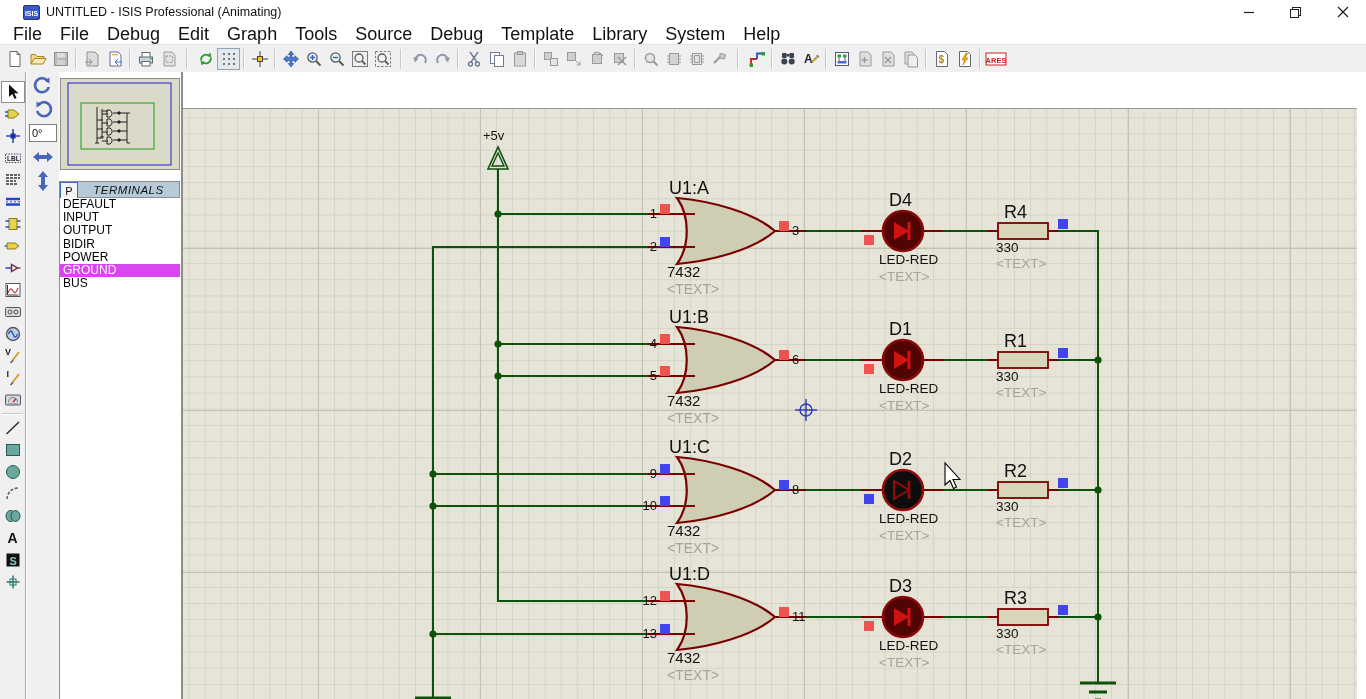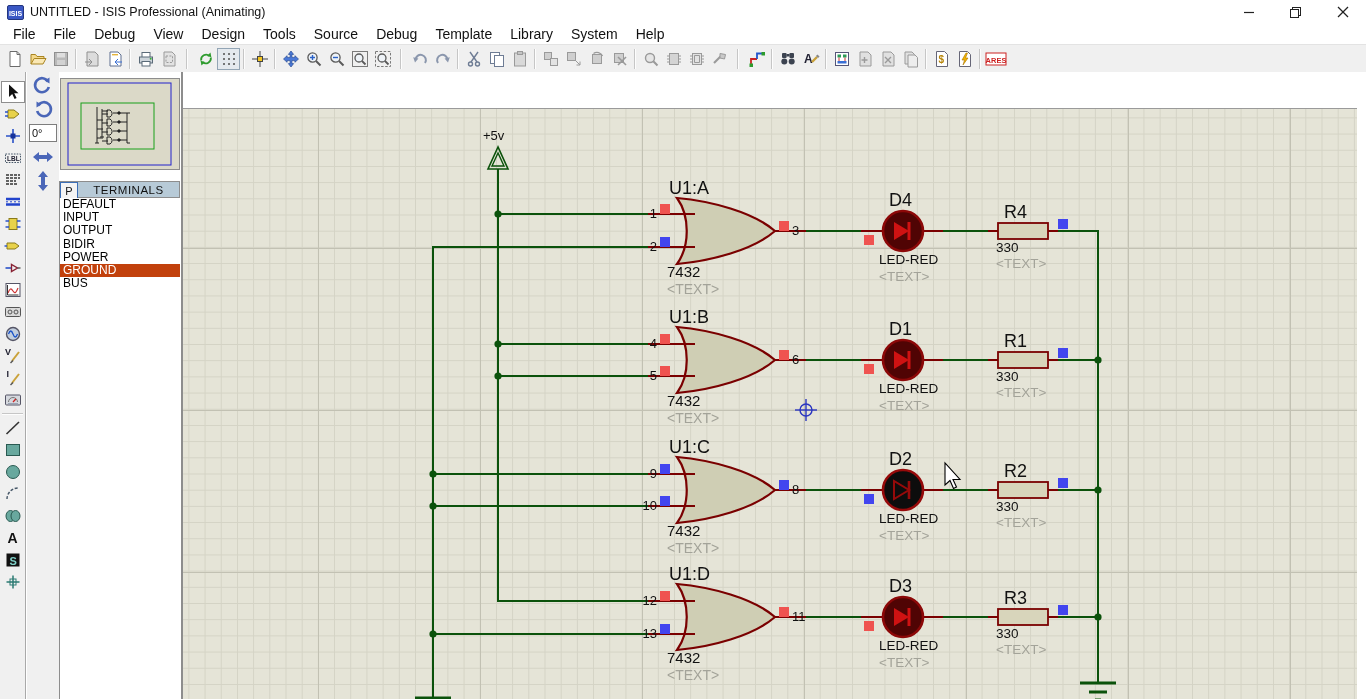--- a/index.html
+++ b/index.html
@@ -1,47 +1,47 @@
 <!DOCTYPE html>
 <html><head>
 <meta charset="utf-8">
 <style>
   html,body{margin:0;padding:0;background:#fff;font-family:"Liberation Sans",sans-serif;}
   body{width:1366px;height:699px;overflow:hidden;position:relative;-webkit-font-smoothing:antialiased;}
   
-  .titlebar{height:24px;display:flex;align-items:center;background:#fff;position:relative;}
+  .titlebar{height:24px;display:flex;align-items:center;background:#fff;position:relative;padding-left:16px;}
   .app-icon{width:17px;height:15px;margin:0 6px 0 7px;flex:0 0 auto;}
   .title-text{font-size:12.5px;color:#111;}
   .win-btns{position:absolute;right:0;top:0;display:flex;height:24px;}
   .win-btn{width:47px;height:24px;display:flex;align-items:center;justify-content:center;}
   
   .menubar{height:20px;display:flex;align-items:center;background:#fff;padding-left:4px;}
-  .menu-item{font-size:14px;color:#111;padding:2px 9px;}
+  .menu-item{font-size:18px;color:#111;padding:2px 9px;}
   
   .toolbar{height:28px;background:#f0f0f0;border-top:1px solid #e3e3e3;border-bottom:1px solid #cfcfcf;display:flex;align-items:center;padding-left:3px;}
   .tbi{width:23px;height:22px;display:inline-flex;align-items:center;justify-content:center;flex:0 0 auto;}
   .tbi.pressed{background:#e4e9ee;border:1px solid #93a5b5;width:21px;height:20px;}
   .tsep{width:1px;height:20px;background:#c6c6c6;border-right:1px solid #fdfdfd;margin:0 3px;flex:0 0 auto;}
   .tsep.wide{margin:0 6px;}
   
   .main{position:absolute;top:72px;left:0;width:1366px;height:627px;background:#fff;}
   .palette{position:absolute;left:0;top:0;width:26px;height:627px;background:#f0f0f0;border-right:1px solid #a9a9a9;padding-top:9px;box-sizing:border-box;}
   .pi{width:24px;height:22px;display:flex;align-items:center;justify-content:center;margin:0 auto;}
   .pi.active{background:#fff;border:1px solid #8e8e8e;width:22px;height:20px;}
   .psep{height:1px;background:#c6c6c6;border-bottom:1px solid #fdfdfd;margin:2px 2px;}
   .rotate-col{position:absolute;left:27px;top:0;width:32px;height:627px;background:#f0f0f0;}
   .ri{width:26px;height:22px;display:flex;align-items:center;justify-content:center;margin:2px auto;}
   .angle-box{width:24px;height:16px;background:#fff;border:1px solid #7d7d7d;font-size:11px;color:#111;display:flex;align-items:center;padding-left:2px;margin:4px 2px;}
   .minimap{position:absolute;left:60px;top:6px;width:120px;height:92px;background:#dbd9c8;border:1px solid #8d8d8d;box-sizing:border-box;}
   .sel-header{position:absolute;left:59px;top:109px;width:121px;height:17px;display:flex;background:#b7cad7;border:1px solid #8d8d8d;box-sizing:border-box;}
   .pick-btn{width:16px;height:15px;background:#f4f4f4;border:1px solid #3c6fb8;font-size:11px;color:#111;display:flex;align-items:center;justify-content:center;flex:0 0 auto;}
-  .sel-title{flex:1;font-size:11.5px;color:#111;display:flex;align-items:center;justify-content:center;letter-spacing:0.5px;}
+  .sel-title{flex:1;font-size:11.5px;color:#111;display:flex;align-items:center;justify-content:center;letter-spacing:0.5px;font-style:italic;}
   .sel-list{position:absolute;left:59px;top:126px;width:121px;bottom:0;background:#fff;border-left:1px solid #8d8d8d;box-sizing:border-box;overflow:hidden;}
   .sel-item{height:13.2px;font-size:12px;line-height:13px;color:#000;padding-left:3px;white-space:nowrap;}
-  .sel-item.selected{background:#c2410c;color:#fff;}
+  .sel-item.selected{background:#d946ef;color:#fff;}
   .canvas-divider{position:absolute;left:181px;top:0;width:2px;height:627px;background:#8d8d8d;}
   .canvas{position:absolute;left:183px;top:1px;width:1174px;height:626px;
     background-color:#e5e4d7;
     background-image:
       linear-gradient(#c2c1b3 1px, transparent 1px),
       linear-gradient(90deg,#c2c1b3 1px, transparent 1px),
       linear-gradient(#d4d3c5 1px, transparent 1px),
       linear-gradient(90deg,#d4d3c5 1px, transparent 1px);
     background-size:162px 162px,162px 162px,16.2px 16.2px,16.2px 16.2px;
     background-position:135px 139px,135px 139px,5.4px 8.4px,5.4px 8.4px;
@@ -77,22 +77,22 @@
         </svg>
       </span>
   </div>
 </div>
 
 <div class="menubar">
 
 <span class="menu-item">File</span>
     <span class="menu-item">File</span>
     <span class="menu-item">Debug</span>
-    <span class="menu-item">View</span>
-    <span class="menu-item">Design</span>
+    <span class="menu-item">Edit</span>
+    <span class="menu-item">Graph</span>
     <span class="menu-item">Tools</span>
     <span class="menu-item">Source</span>
     <span class="menu-item">Debug</span>
     <span class="menu-item">Template</span>
     <span class="menu-item">Library</span>
     <span class="menu-item">System</span>
     <span class="menu-item">Help</span>
   </div>
 
 <div class="toolbar">

